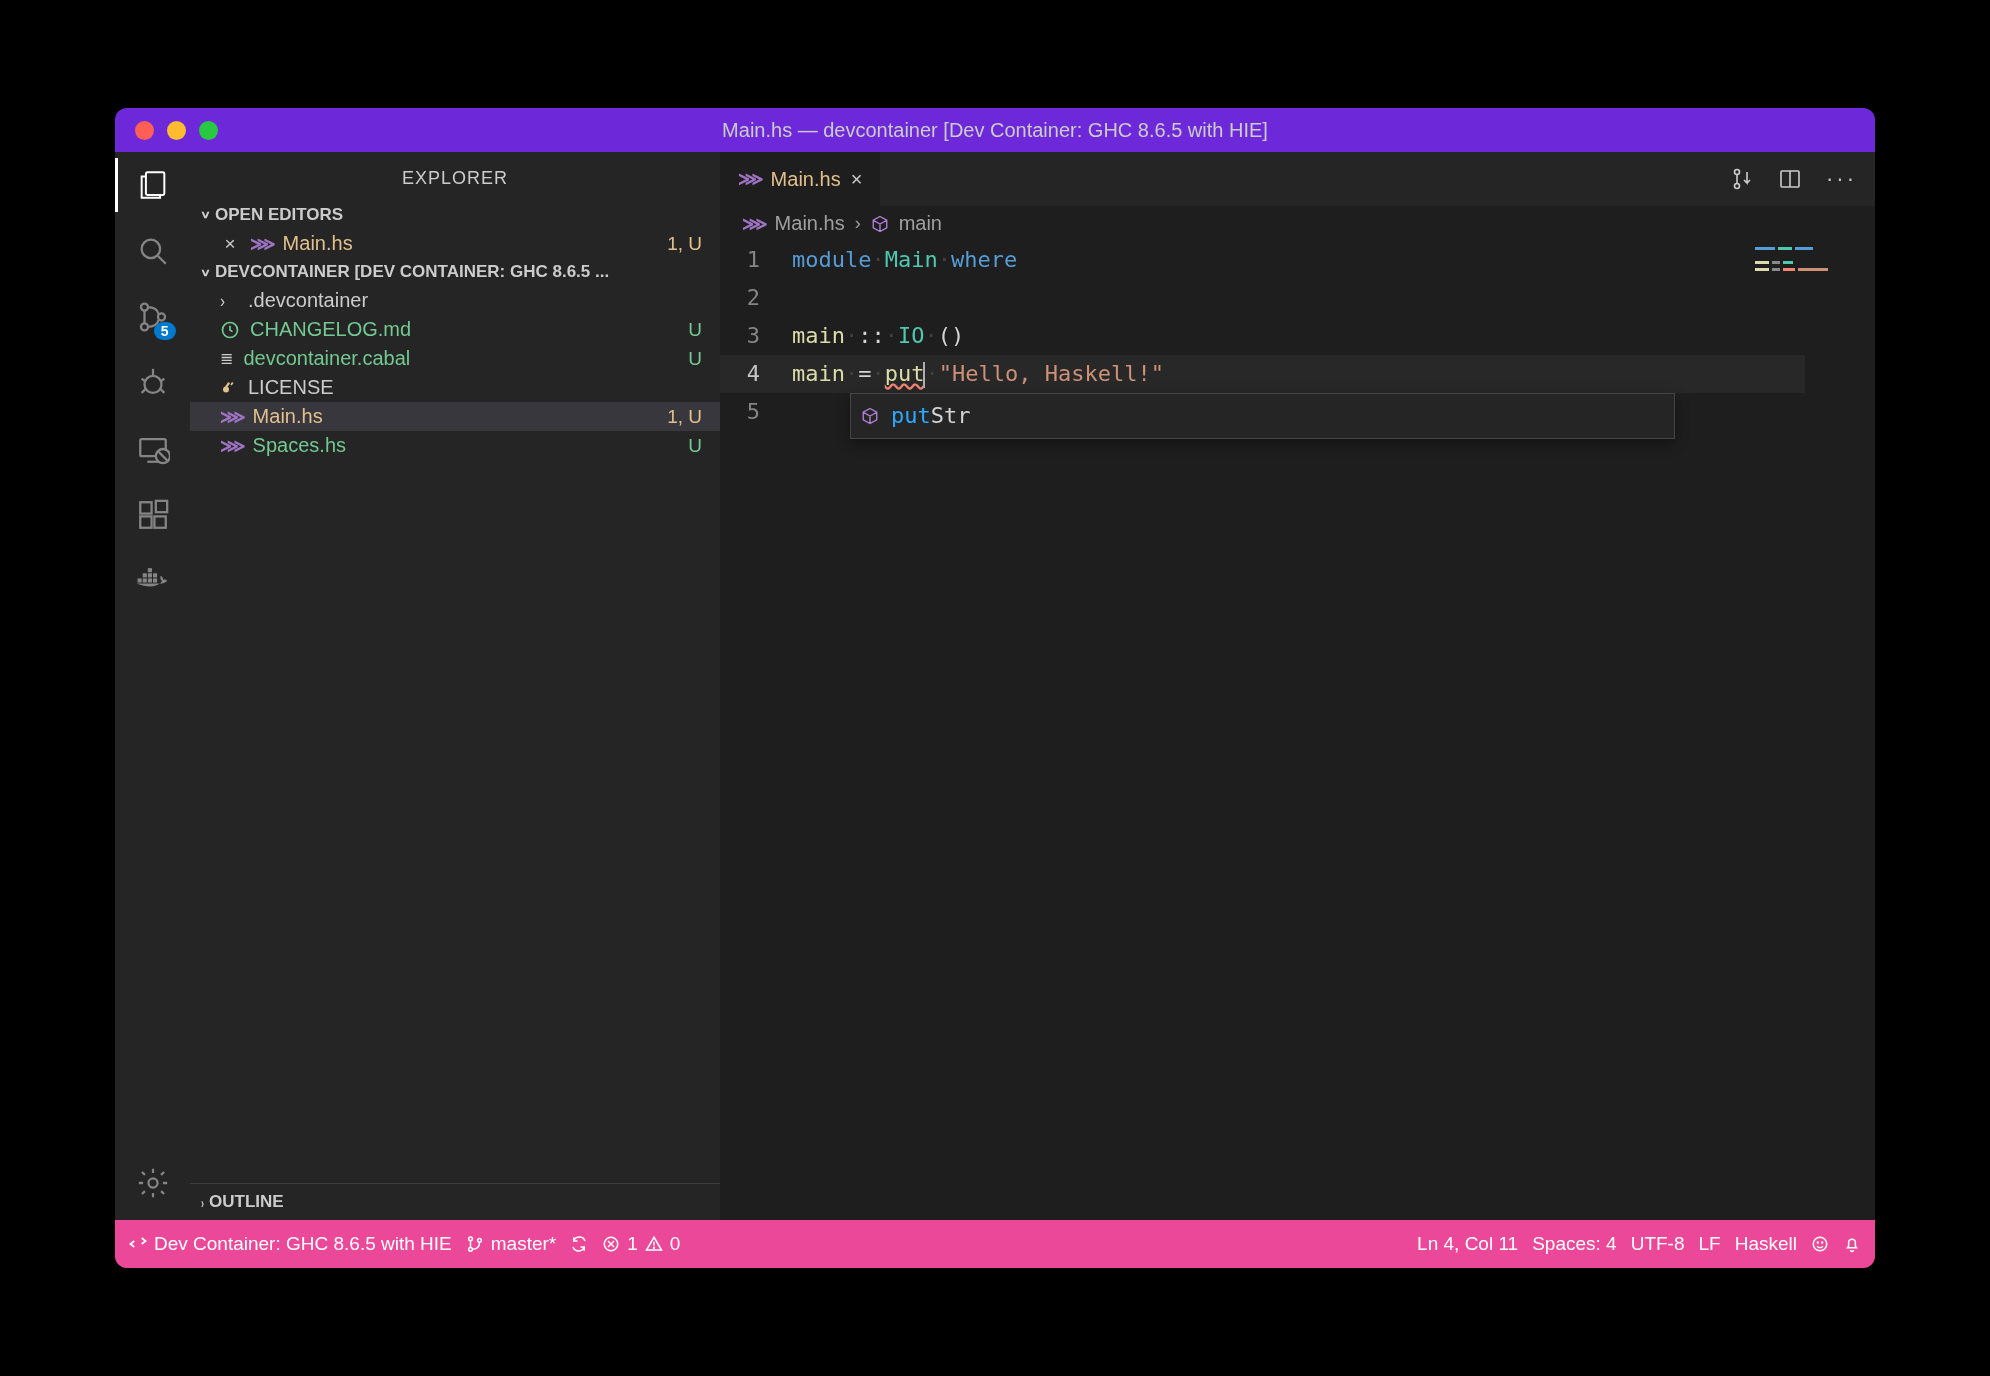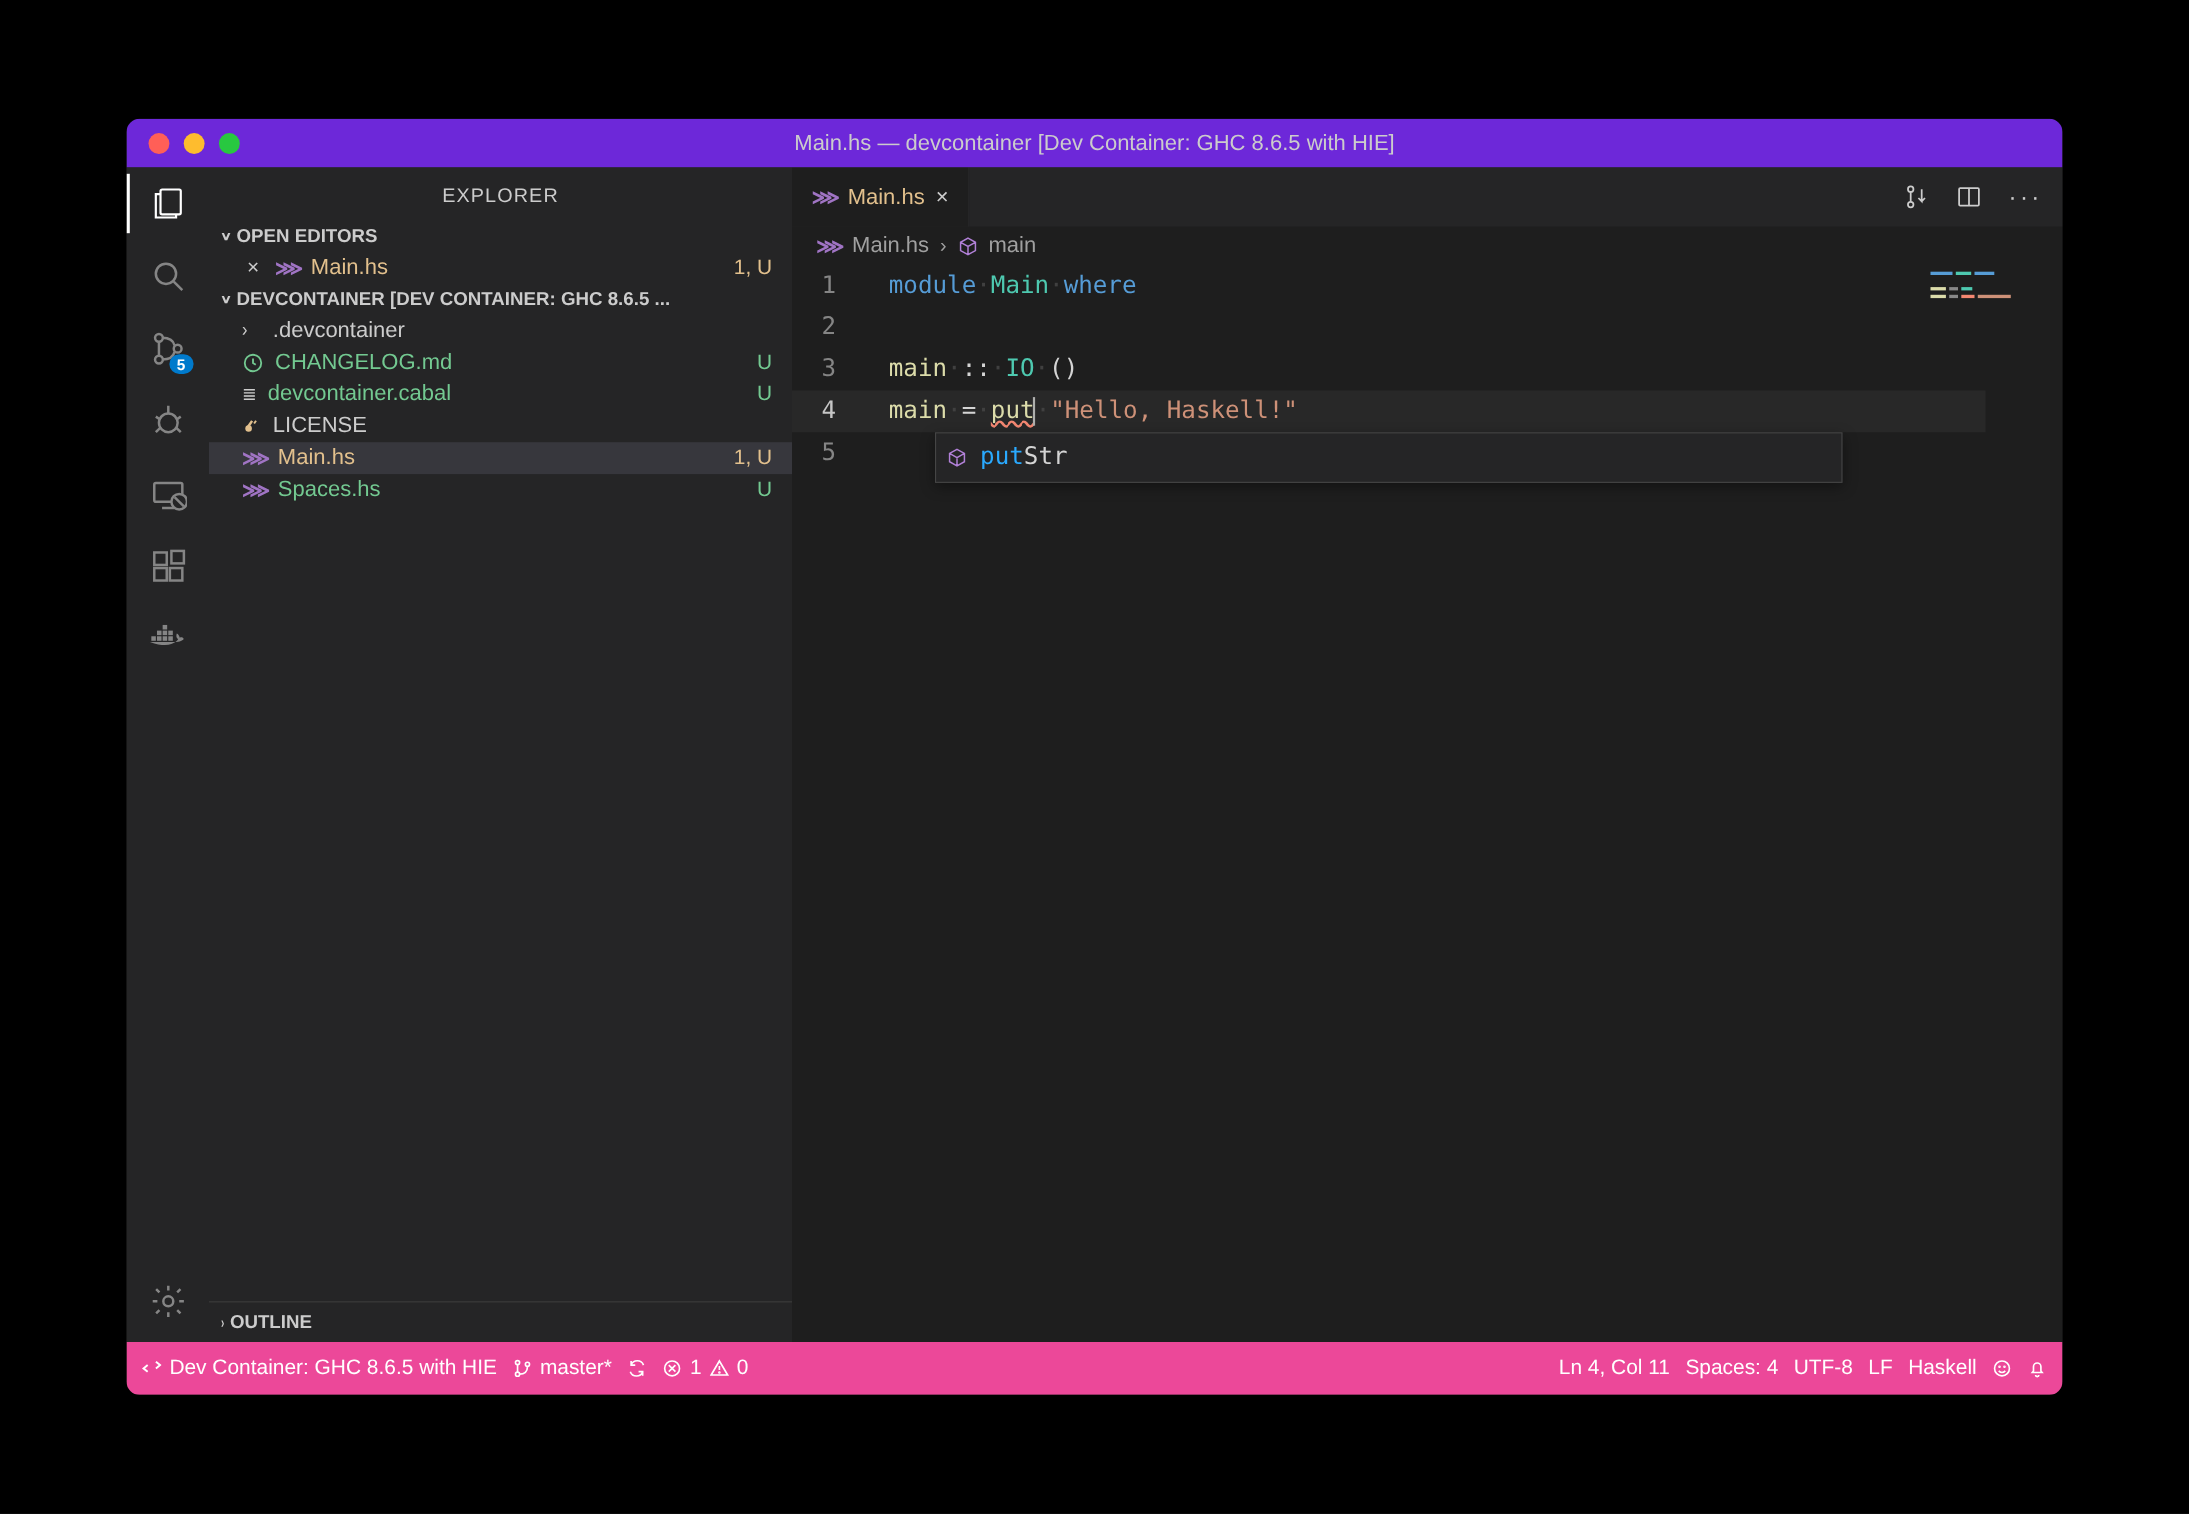--- a/index.html
+++ b/index.html
@@ -210,21 +210,21 @@
     position: absolute;
     left: 0;
     width: 70px;
     text-align: right;
     padding-right: 30px;
     color: #858585;
     line-height: 38px;
   }
   .code-line {
     position: absolute;
-    left: 88px;
+    left: 72px;
     line-height: 38px;
     white-space: pre;
     color: #d4d4d4;
   }
   .current-line-bg {
     position: absolute;
     left: 0;
     right: 70px;
     height: 38px;
     background: #282828;

